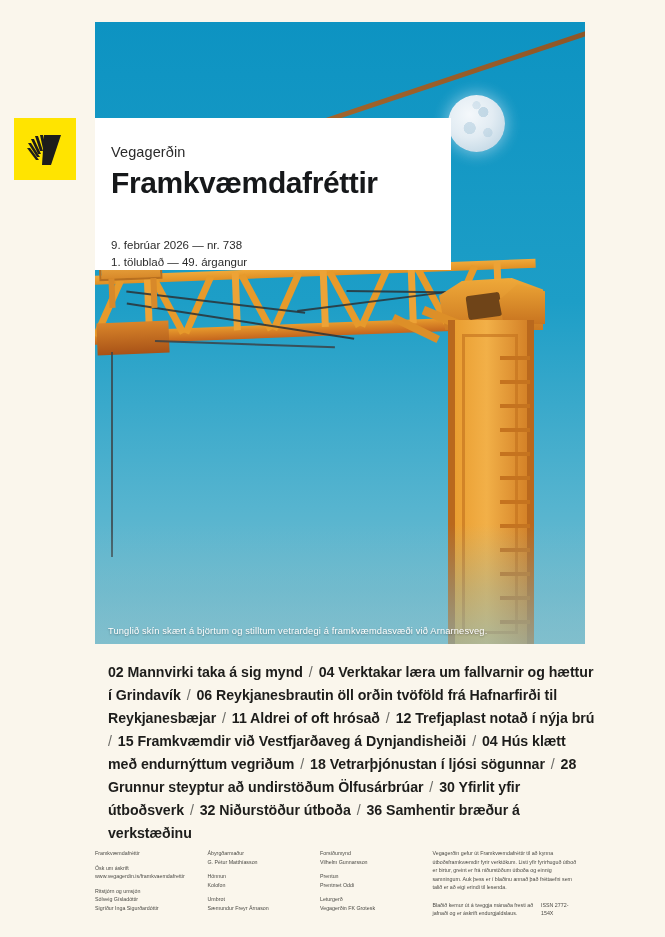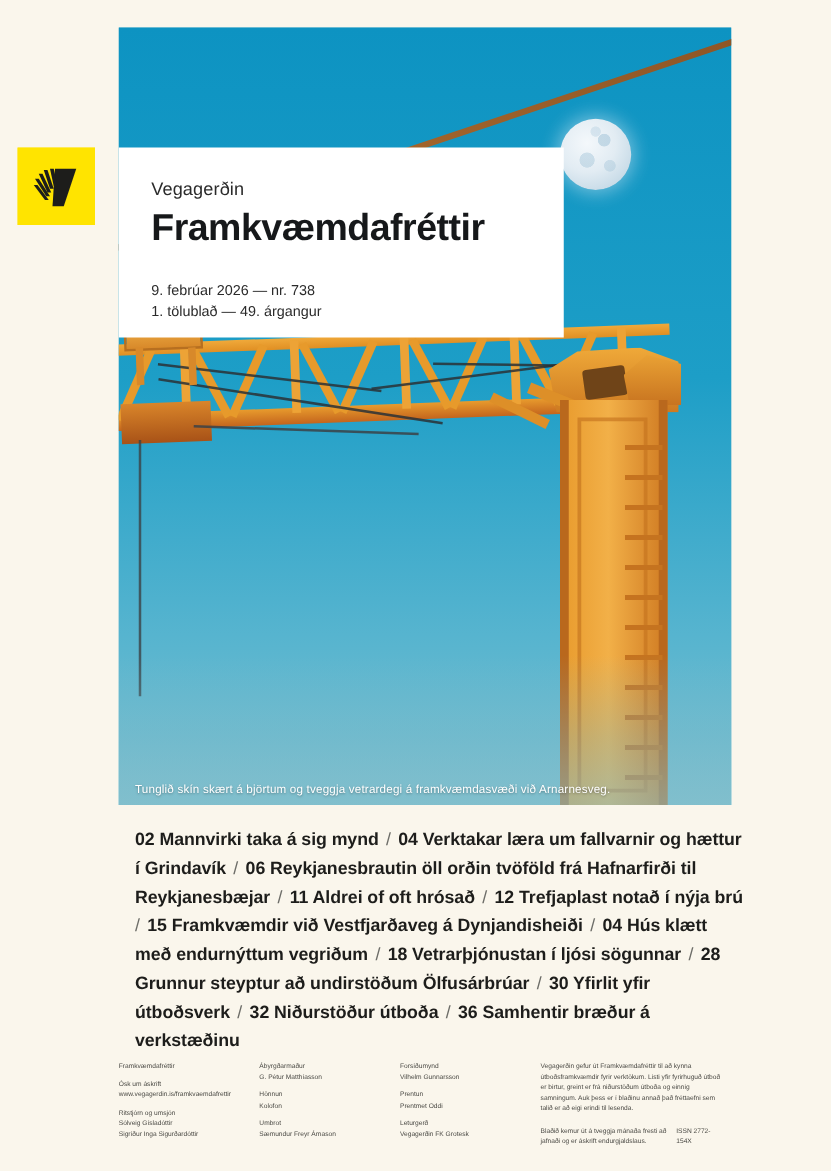--- a/index.html
+++ b/index.html
@@ -196,37 +196,37 @@
   }
   .logo-box svg { display: block; }
 
   
   .title-card {
     position: absolute;
     left: 95px; top: 118px;
     width: 356px; height: 152px;
     background: #ffffff;
     z-index: 5;
-    padding: 26px 0 0 26px;
+    padding: 26px 0 0 16px;
   }
   .kicker {
     font-size: 14.5px;
     color: #2b2b2b;
     letter-spacing: .1px;
     margin-bottom: 7px;
   }
   .maintitle {
     font-size: 30px;
     font-weight: bold;
     color: #16181a;
     letter-spacing: -0.4px;
     line-height: 1.05;
   }
   .issue-meta {
-    margin-top: 26px;
+    margin-top: 38px;
     font-size: 11.5px;
     line-height: 1.55;
     color: #2b2b2b;
   }
 
   
   .caption {
     position: absolute;
     left: 108px;
     top: 626px;
@@ -336,21 +336,21 @@
     <div class="mast-rung" style="top:204px;"></div>
     <div class="mast-rung" style="top:228px;"></div>
     <div class="mast-rung" style="top:252px;"></div>
     <div class="mast-rung" style="top:276px;"></div>
     <div class="mast-rung" style="top:300px;"></div>
   </div>
 
   <div class="photo-haze"></div>
 </div>
 
-<div class="caption">Tunglið skín skært á björtum og tveggja vetrardegi á framkvæmdasvæði við Arnarnesveg.</div>
+<div class="caption">Tunglið skín skært á björtum og stilltum vetrardegi á framkvæmdasvæði við Arnarnesveg.</div>
 
 <div class="logo-box">
   <svg width="62" height="62" viewBox="0 0 62 62">
     <rect x="0" y="0" width="62" height="62" fill="#ffe400"></rect>
     <polygon points="30,17 47,17 37,47 28,47" fill="#1d1d1b"></polygon>
     <path d="M28,17 L22,17 L31,47 L36,47 Z" fill="#1d1d1b" opacity="0"></path>
     <g fill="#1d1d1b">
       <polygon points="26,17 29,17 32,31 29,31"></polygon>
       <polygon points="21,18 24,18 29,33 26,33"></polygon>
       <polygon points="17,21 20,21 27,36 24,36"></polygon>

